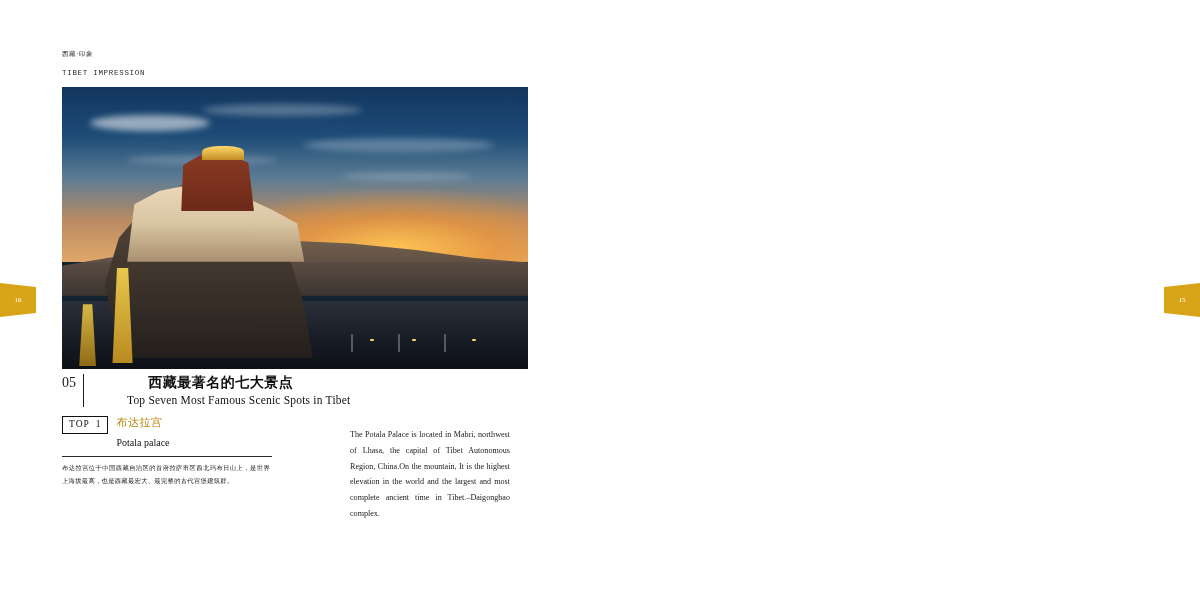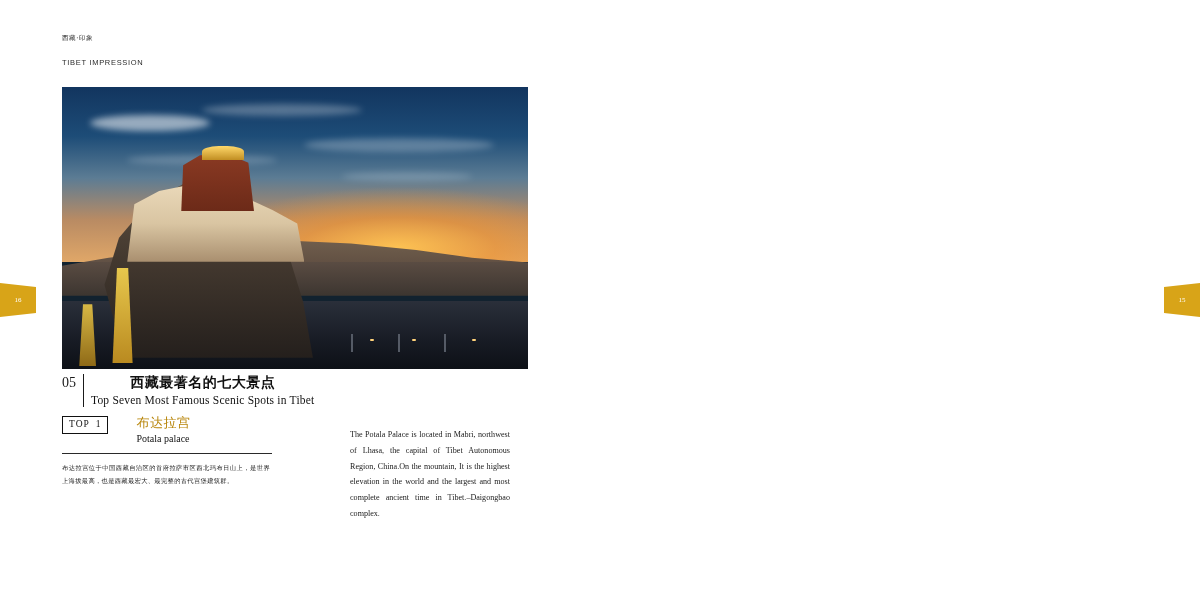--- a/index.html
+++ b/index.html
@@ -22,35 +22,35 @@
   .page {
     position: relative;
     width: 600px;
     height: 600px;
     box-sizing: border-box;
   }
   
   .header {
     position: absolute;
     left: 62px;
-    top: 34px;
+    top: 50px;
     line-height: 1.35;
   }
   .header .cn {
     font-family: "DejaVu Sans", sans-serif;
     font-size: 6.5px;
     letter-spacing: 0.6px;
     color: #2b2b2b;
   }
   .header .en {
-    font-family: Liberation Sans, sans-serif;
+    font-family: Liberation Mono, monospace;
     font-size: 7.5px;
     letter-spacing: 0.7px;
     color: #2b2b2b;
-    margin-top: 15px;
+    margin-top: 9px;
   }
   
   .edge-tab {
     position: absolute;
     top: 283px;
     width: 36px;
     height: 34px;
     background: #d8a418;
     color: #ffffff;
     font-family: "Liberation Serif", serif;
@@ -108,51 +108,52 @@
     letter-spacing: 0.5px;
     color: #111;
     text-align: center;
   }
   .section-en {
     font-family: "Liberation Serif", serif;
     font-size: 11.5px;
     letter-spacing: 0.2px;
     color: #111;
     margin-top: 1px;
+    margin-left: 36px;
   }
   
   .top-entry { position: absolute; }
-  .top-row { display: flex; align-items: flex-start; gap: 20px; }
+  .top-row { display: flex; align-items: flex-start; }
   .top-badge {
     border: 1px solid #111;
     padding: 3px 6px 3px 6px;
     display: flex;
     align-items: baseline;
     gap: 6px;
     font-family: "Liberation Serif", serif;
     line-height: 1;
   }
   .top-badge .lbl { font-size: 9.5px; letter-spacing: 1px; color: #111; }
   .top-badge .num { font-size: 9.5px; color: #111; }
   .top-names {
     margin-left: 9px;
     padding-bottom: 2px;
     line-height: 1.25;
   }
   .top-cn {
-    font-family: Liberation Mono, monospace;
-    font-size: 13px;
+    font-family: Liberation Serif, serif;
+    font-size: 11px;
     color: #b8860b;
     letter-spacing: 0.5px;
   }
   .top-en {
     font-family: "Liberation Serif", serif;
     font-size: 10px;
     color: #111;
-    margin-top: 1px;
+    margin-top: 7px;
   }
   .rule {
     height: 1px;
     background: #2a2a2a;
     margin-top: 5px;
   }
   
   .cn-para {
     font-family: "DejaVu Sans", sans-serif;
     font-size: 6.3px;

